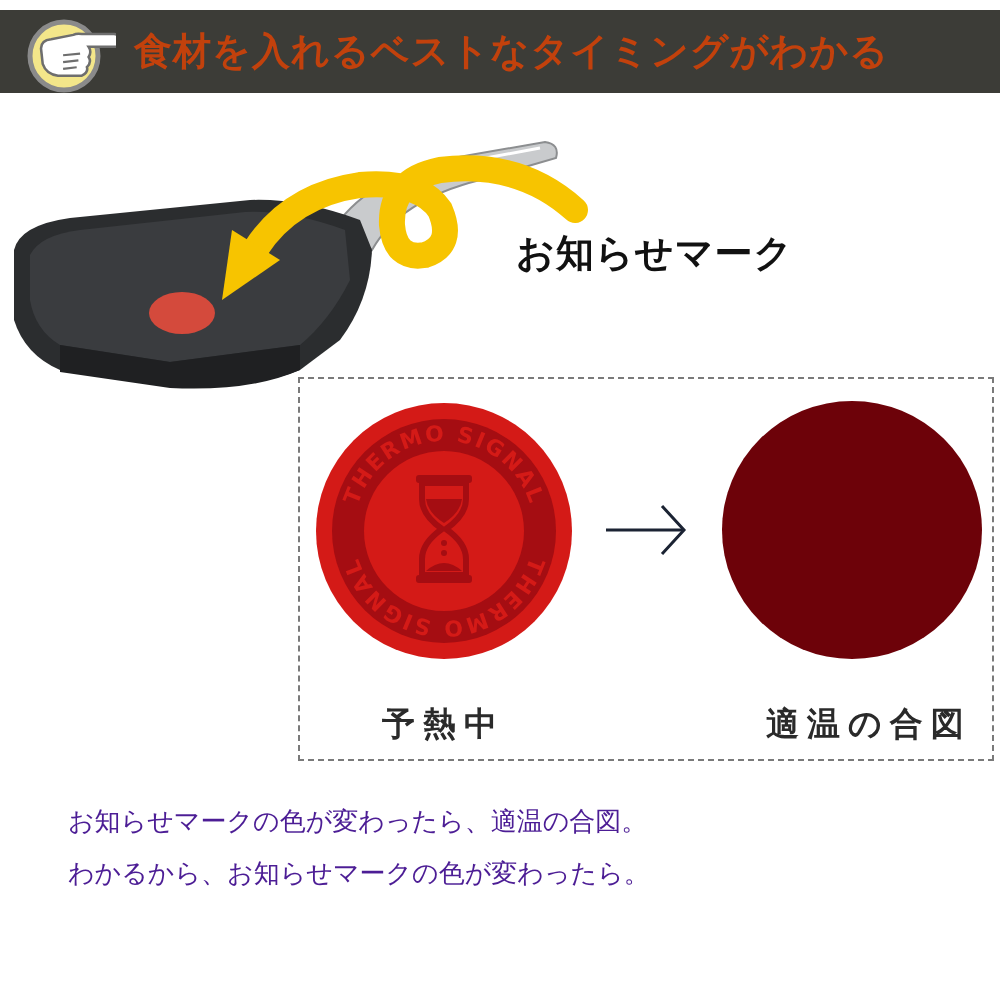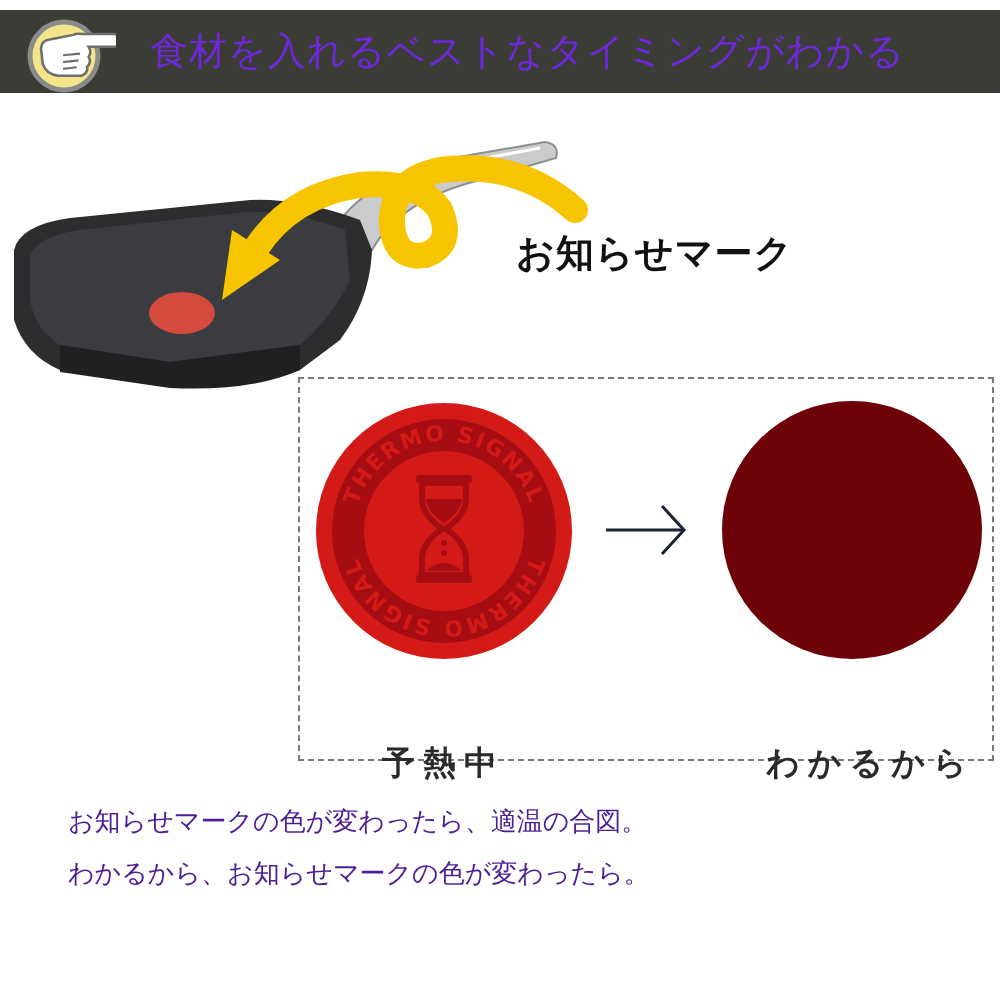--- a/index.html
+++ b/index.html
@@ -1,37 +1,37 @@
 <!DOCTYPE html>
 <html><head>
 <meta charset="utf-8">
 <style>
   html, body { margin:0; padding:0; background:#ffffff; }
   body { width:1000px; height:1000px; position:relative; overflow:hidden;
          font-family: "DejaVu Sans", "Liberation Sans", sans-serif; }
 
   .banner { position:absolute; left:0; top:10px; width:1000px; height:83px; background:#3c3c37; }
-  .banner-title { position:absolute; left:150px; top:10px; height:83px; line-height:83px;
-                  color:#6d28d9; font-size:38px; font-weight:normal; letter-spacing:1px; white-space:nowrap; }
+  .banner-title { position:absolute; left:134px; top:10px; height:83px; line-height:83px;
+                  color:#c2410c; font-size:38px; font-weight:bold; letter-spacing:1px; white-space:nowrap; }
   .hand-badge { position:absolute; left:24px; top:6px; width:92px; height:92px; }
 
   .pan { position:absolute; left:0; top:130px; width:600px; height:270px; }
 
   .mark-label { position:absolute; left:516px; top:228px; font-size:38px; font-weight:bold;
                 color:#111111; white-space:nowrap; letter-spacing:1px;text-align:center; }
 
   .compare-box { position:absolute; left:298px; top:377px; width:696px; height:384px;
                  border:2px dashed #7a7a7a; box-sizing:border-box; }
 
   .disc { position:absolute; border-radius:50%; }
   .disc-before { left:316px; top:403px; width:256px; height:256px; background:#d41a17; }
   .disc-after  { left:722px; top:401px; width:260px; height:258px; background:#6d0209; }
 
   .state-label { position:absolute; font-size:33px; font-weight:bold; color:#2a2a2a;
-                 letter-spacing:8px; white-space:nowrap;margin-top:39px; }
+                 letter-spacing:8px; white-space:nowrap; }
   .state-before { left:382px; top:702px; }
   .state-after  { left:766px; top:702px; }
 
   .transition-arrow { position:absolute; left:604px; top:502px; width:84px; height:56px; }
 
   .desc { position:absolute; left:68px; top:795px; width:920px; font-size:26px; line-height:52px;
           color:#4c1d95; font-weight:normal; }
   .desc div { white-space:nowrap; }
 </style>
 </head>
@@ -98,18 +98,18 @@
 <div class="transition-arrow">
   <svg width="84" height="56" viewBox="0 0 84 56">
     <line x1="2" y1="28" x2="80" y2="28" stroke="#1b2333" stroke-width="3"></line>
     <polyline points="58,4 80,28 58,52" fill="none" stroke="#1b2333" stroke-width="3"></polyline>
   </svg>
 </div>
 
 <div class="disc disc-after"></div>
 
 <div class="state-label state-before">予熱中</div>
-<div class="state-label state-after">わかるから</div>
+<div class="state-label state-after">適温の合図</div>
 
 <div class="desc">
   <div>お知らせマークの色が変わったら、適温の合図。</div>
   <div>わかるから、お知らせマークの色が変わったら。</div>
 </div>
 
 </body></html>

